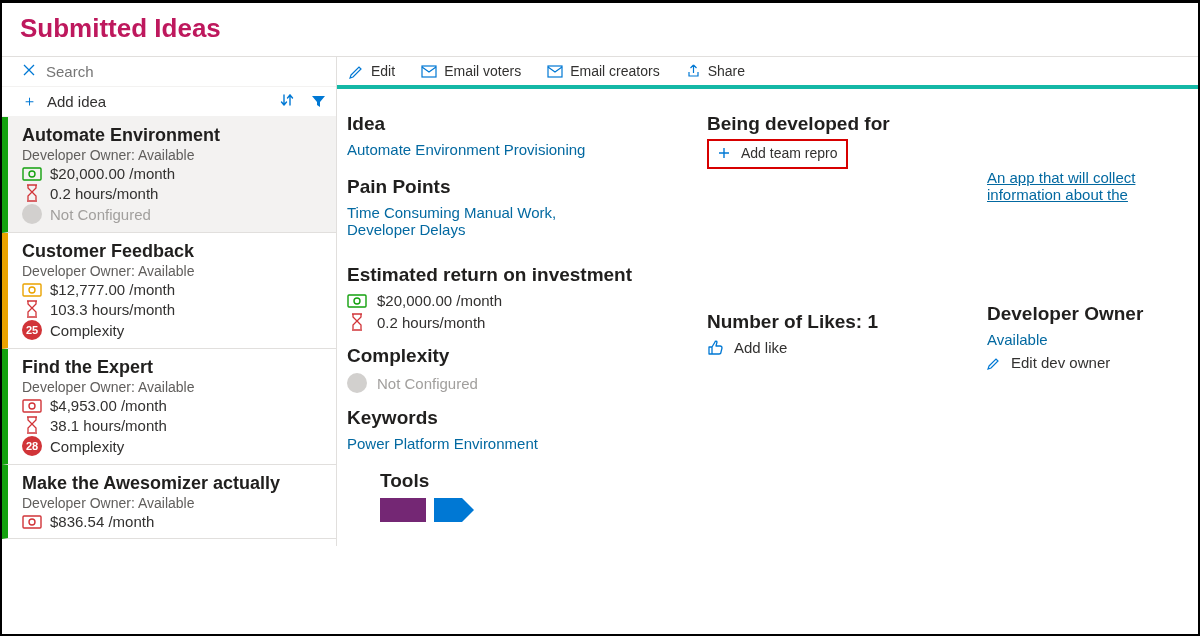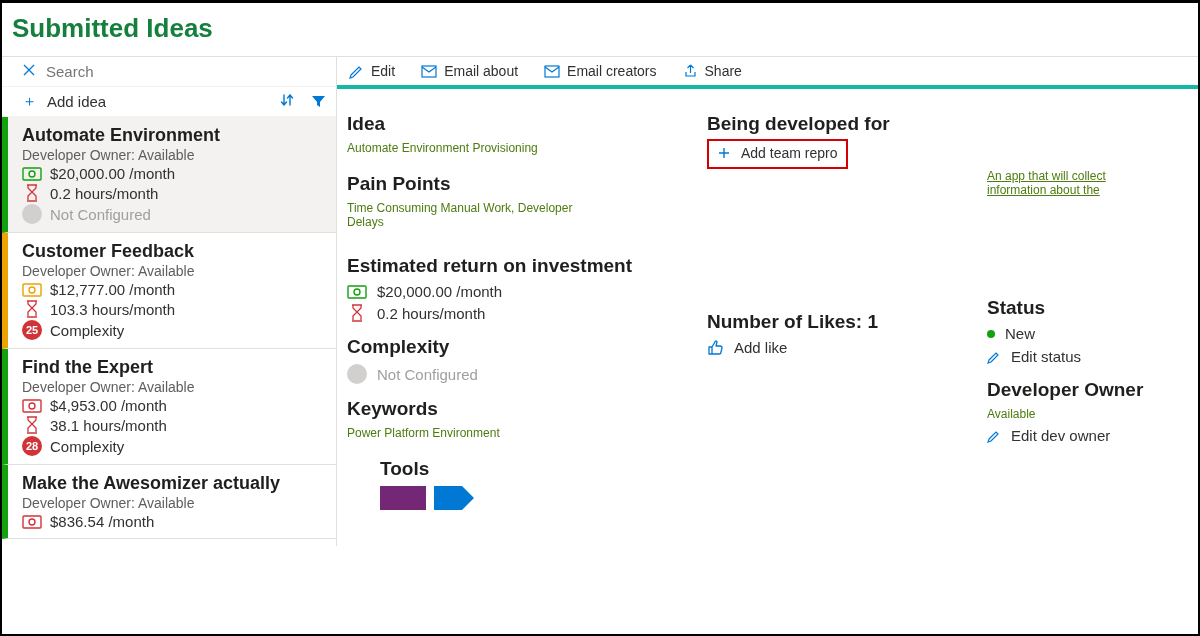--- a/index.html
+++ b/index.html
@@ -10,22 +10,22 @@
     width: 1200px;
     height: 636px;
     overflow: hidden;
     border: 2px solid #000;
     border-top-width: 3px;
     background: #fff;
   }
   .page-title {
     font-size: 26px;
     font-weight: 600;
-    padding: 10px 18px 12px 10px;
-    color: #15803d;
+    padding: 10px 18px 12px 18px;
+    color: #be185d;
   }
   .layout {
     display: flex;
     height: 490px;
     border-top: 1px solid #e1dfdd;
   }
   
   .sidebar {
     width: 335px;
     border-right: 1px solid #e1dfdd;
@@ -91,21 +91,21 @@
     align-items: center;
   }
   .tb-item { display: inline-flex; align-items: center; gap: 7px; color: #323130; font-size: 14px; cursor: pointer;}
   .tb-icon { color: #0078d4; display:inline-flex; }
 
   
   .main { flex: 1; overflow-y: auto; }
   .content { padding: 24px 36px 8px 10px; display: grid; grid-template-columns: 350px 270px 1fr; column-gap: 10px;}
   .col { }
   .h { font-size: 19px; font-weight: 600; color:#201f1e; margin-bottom: 6px; }
-  .txt { font-size: 12px; color:#4d7c0f; margin-bottom: 18px; }
+  .txt { font-size: 15px; color:#0369a1; margin-bottom: 18px; }
   .roi-line { display:flex; align-items:center; gap: 10px; font-size:15px; margin-top:4px;}
   .link-row { display:flex; align-items:center; gap: 10px; font-size:15px; margin-top:6px;}
   .link-blue { color:#0078d4; display:inline-flex; }
   .dev-box {
     border: 2px solid #d70000;
     padding: 4px 8px 6px 8px;
     display: inline-flex; align-items:center; gap:10px;
     margin-top: -2px;
   }
   .dot { width:8px;height:8px;border-radius:50%; display:inline-block;}
@@ -251,21 +251,21 @@
         </span>
         <span>Edit</span>
       </span>
       <span class="tb-item">
         <span class="tb-icon">
           <svg width="16" height="13" viewBox="0 0 16 13">
               <rect x="1" y="1" width="14" height="11" stroke="#0078d4" stroke-width="1.2" fill="none"></rect>
               <path d="M1 2 l7 5 l7 -5" stroke="#0078d4" stroke-width="1.2" fill="none"></path>
             </svg>
         </span>
-        <span>Email about</span>
+        <span>Email voters</span>
       </span>
       <span class="tb-item">
         <span class="tb-icon">
           <svg width="16" height="13" viewBox="0 0 16 13">
               <rect x="1" y="1" width="14" height="11" stroke="#0078d4" stroke-width="1.2" fill="none"></rect>
               <path d="M1 2 l7 5 l7 -5" stroke="#0078d4" stroke-width="1.2" fill="none"></path>
             </svg>
         </span>
         <span>Email creators</span>
       </span>
@@ -352,35 +352,20 @@
                 </svg>
             </span>
             <span>Add like</span>
           </div>
         </div>
       </div>
 
       <div class="col">
         <div style="height:56px;"></div>
         <div class="txt" style="max-width:200px;margin-bottom:100px;text-decoration:underline;">An app that will collect information about the</div>
-        <div class="section" style="margin-top:12px;">
-          <div class="h">Status</div>
-          <div class="link-row" style="margin-top:2px;">
-            <span class="dot" style="background:#13a10e;"></span>
-            <span>New</span>
-          </div>
-          <div class="link-row">
-            <span class="link-blue">
-              <svg width="14" height="14" viewBox="0 0 14 14">
-                  <path d="M2 10 l7-7 l2 2 l-7 7 l-3 1 z" stroke="#0078d4" stroke-width="1.2" fill="none"></path>
-                </svg>
-            </span>
-            <span>Edit status</span>
-          </div>
-        </div>
         <div class="section">
           <div class="h">Developer Owner</div>
           <div class="txt" style="margin-bottom:4px;">Available</div>
           <div class="link-row">
             <span class="link-blue">
               <svg width="14" height="14" viewBox="0 0 14 14">
                   <path d="M2 10 l7-7 l2 2 l-7 7 l-3 1 z" stroke="#0078d4" stroke-width="1.2" fill="none"></path>
                 </svg>
             </span>
             <span>Edit dev owner</span>

